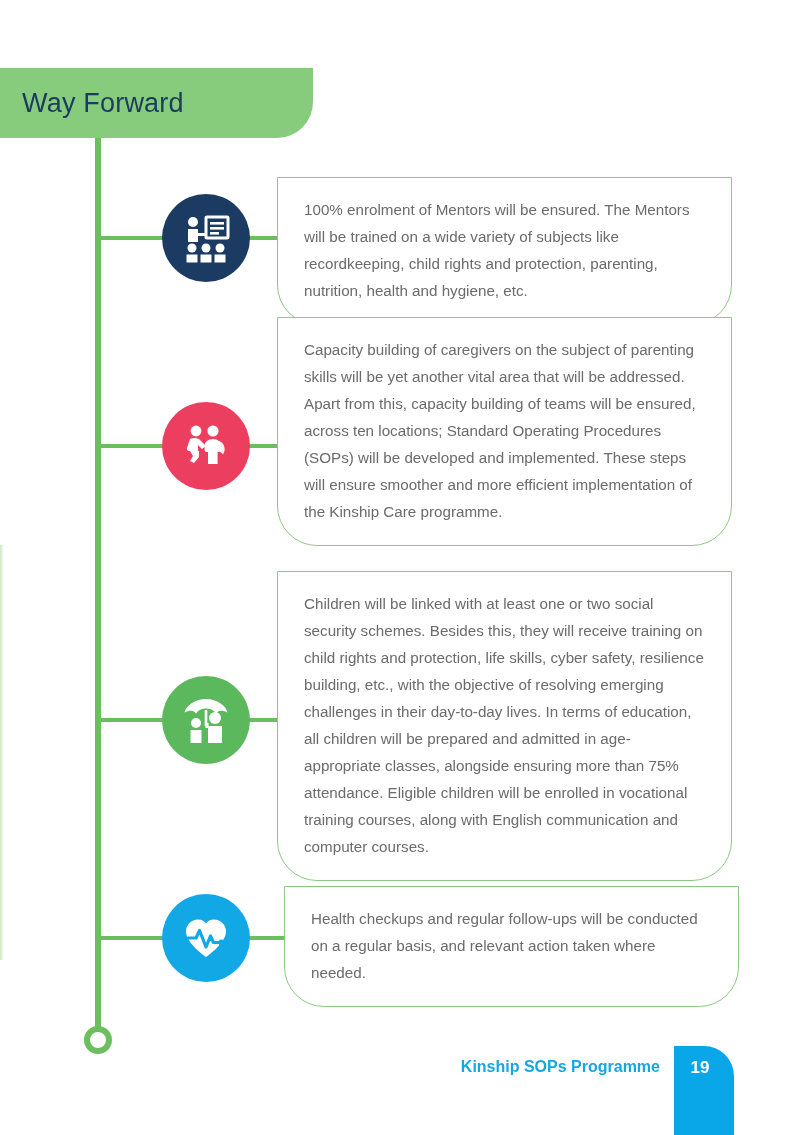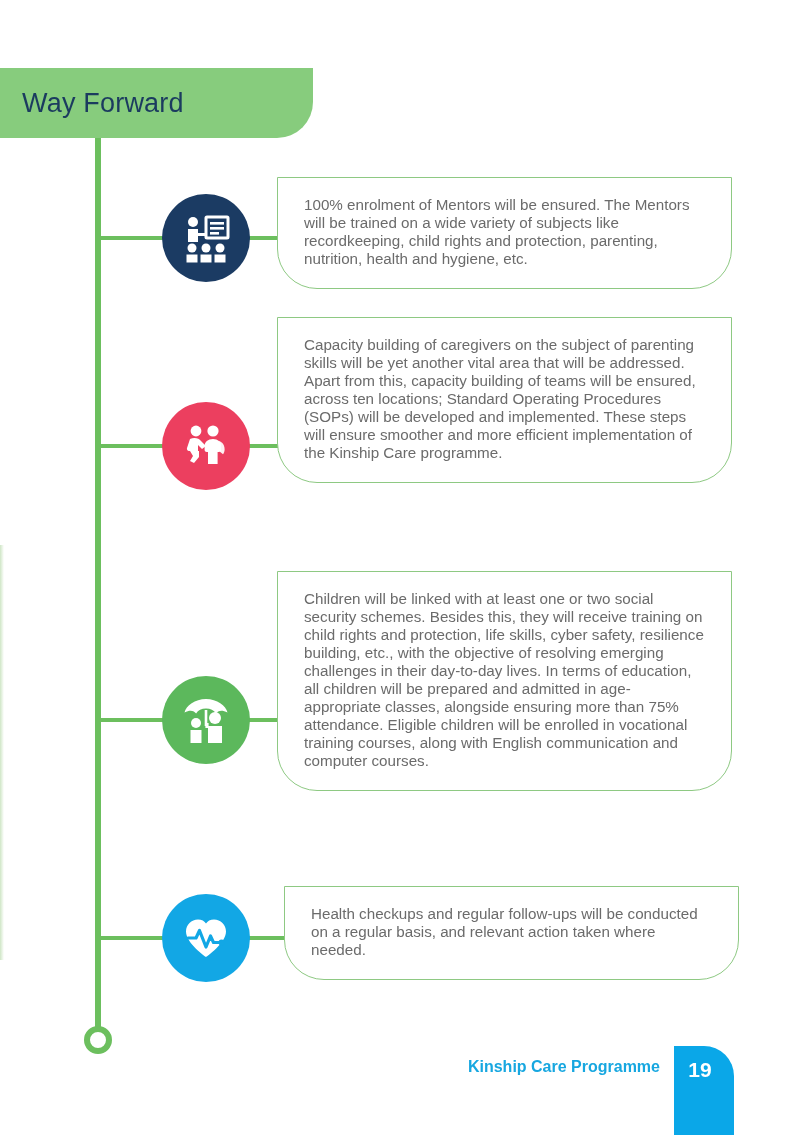--- a/index.html
+++ b/index.html
@@ -107,21 +107,21 @@
     border-top-left-radius: 0;
     border-top-right-radius: 0;
     border-bottom-right-radius: 40px;
     border-bottom-left-radius: 40px;
     padding: 18px 26px 20px 26px;
   }
   .card p {
     margin: 0;
     color: #6b6b6b;
     font-size: 15.2px;
-    line-height: 18px;
+    line-height: 27px;
     text-align: justify;
     text-justify: inter-word;
   }
   .card p:last-child { text-align: left; }
 
   
   .footer {
     position: absolute;
     left: 0;
     top: 1040px;
@@ -149,21 +149,21 @@
     border-bottom-right-radius: 0;
     border-bottom-left-radius: 0;
   }
   .page-number {
     position: absolute;
     left: 674px;
     top: 1058px;
     width: 52px;
     text-align: center;
     color: #ffffff;
-    font-size: 21px;
+    font-size: 17px;
     font-weight: bold;
   }
 </style>
 </head>
 <body>
 
 <div class="edge-artifact a"></div>
 
 <div class="header-banner">
   <span class="header-title">Way Forward</span>
@@ -257,16 +257,16 @@
       <circle cx="40.5" cy="29.5" r="3" fill="#12a7e5"></circle>
     </svg>
   </div>
 
   <div class="card" style="top:886px;margin-left:7px;">
     <p>Health checkups and regular follow-ups will be conducted on a regular basis, and relevant action taken where needed.</p>
   </div>
 </div>
 
 <div class="footer">
-  <span class="footer-label">Kinship Care Programme</span>
+  <span class="footer-label">Kinship SOPs Programme</span>
 </div>
 <div class="page-tab"></div>
 <span class="page-number">19</span>
 
 </body></html>

